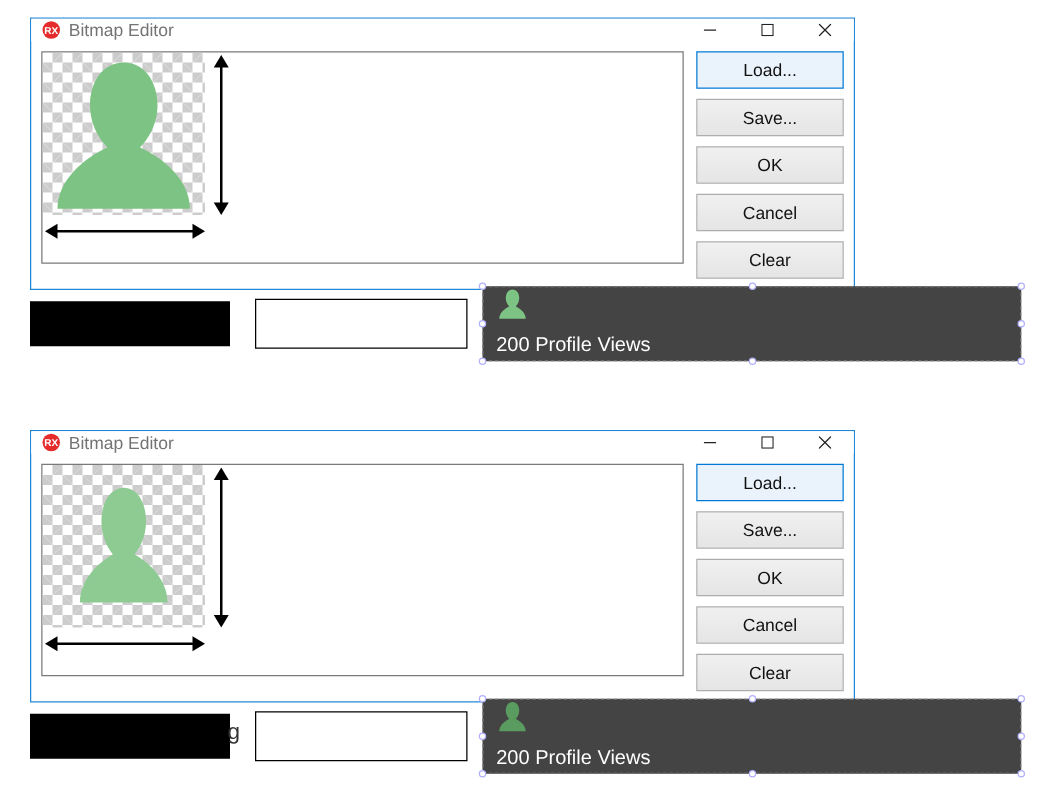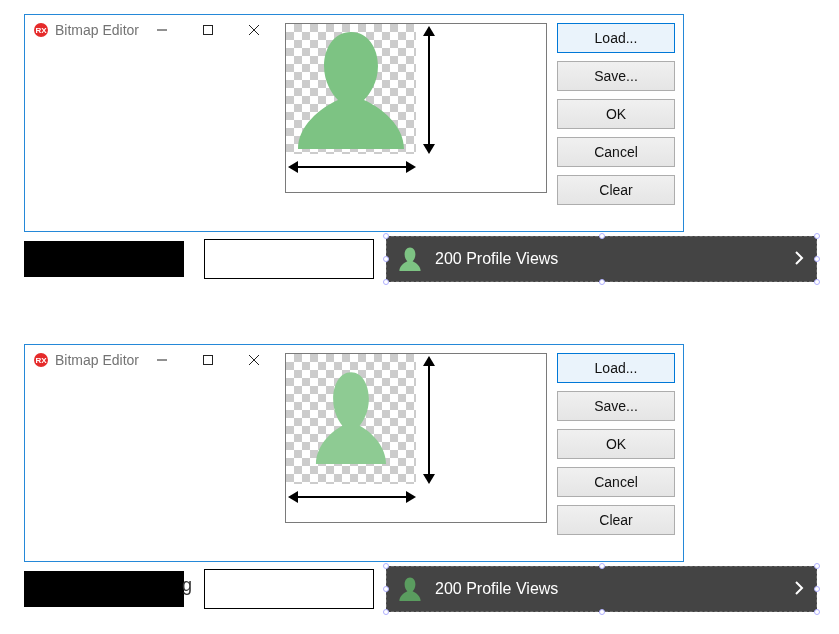--- a/index.html
+++ b/index.html
@@ -11,21 +11,21 @@
     font-size: 14px;
     width: 839px;
     height: 634px;
     position: relative;
   }
   .window {
     position: absolute;
     border: 1px solid #2488d8;
     background: #fff;
     display: flex;
-    flex-direction: row;
+    flex-direction: column;
   }
   .titlebar {
     height: 30px;
     display: flex;
     align-items: center;
     padding: 0 0 0 8px;
     background: #fff;
   }
   .titlebar-icon {
     width: 16px; height: 16px;
@@ -117,27 +117,28 @@
   }
   .white-slot {
     border: 1px solid #000;
     background: #fff;
     height: 40px;
     width: 170px;
     margin-left: 20px;
   }
   .dark-panel {
     background: #444;
-    height: 46px;
-    display: flex;
-    align-items: center;
+    height: 60px;
+    display: flex;
+    align-items: flex-start;
     padding: 0 12px 0 10px;
     position: relative;
     border: 1px dashed #6a6a6a;
     gap: 12px;
+    flex-direction: column;
   }
   .dark-panel .tiny-sil {
     width: 26px; height: 26px;
   }
   .dark-panel .text {
     color: #fff;
     font-size: 16px;
     flex: 1;
   }
   .chev-right {

